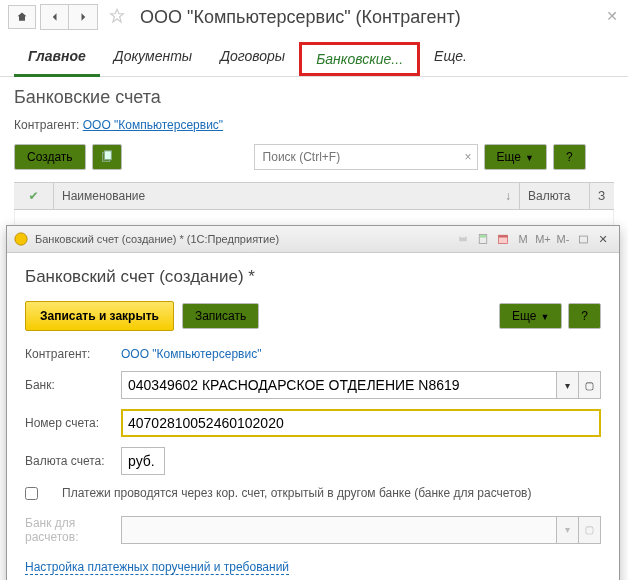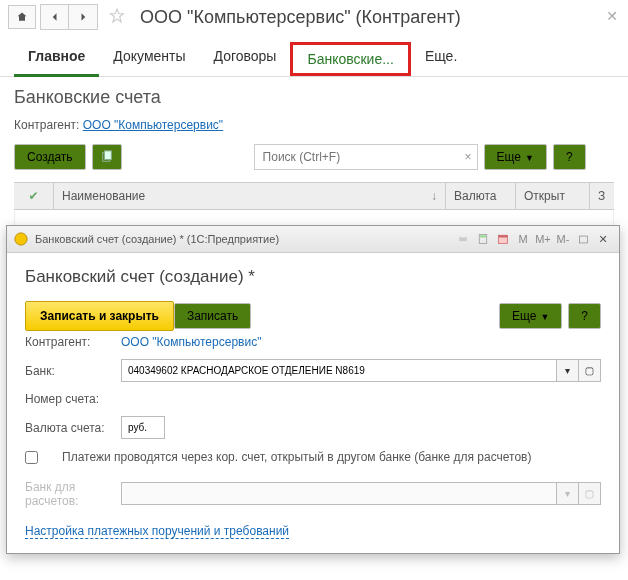--- a/index.html
+++ b/index.html
@@ -10,21 +10,21 @@
     .nav-btn { width: 28px; height: 24px; border: 1px solid #ccc; background: #f9f9f9; display: flex; align-items: center; justify-content: center; cursor: pointer; }
     .nav-btn svg { width: 12px; height: 12px; }
     .nav-group { display: flex; border: 1px solid #ccc; }
     .nav-group .nav-btn { border: none; border-right: 1px solid #ccc; }
     .nav-group .nav-btn:last-child { border-right: none; }
     .star-icon { margin: 0 6px; color: #ccc; }
     .page-title { font-size: 18px; color: #444; margin-left: 4px; }
     .close-x { position: absolute; right: 10px; top: 8px; color: #aaa; cursor: pointer; font-size: 14px; }
     
     
-    .tabs { display: flex; padding: 8px 14px 0; gap: 0; border-bottom: 1px solid #ddd; }
+    .tabs { display: flex; padding: 8px 14px 0; gap: 0; border-bottom: 1px solid #ddd; font-style: italic; }
     .tab { padding: 6px 14px; font-size: 14px; color: #333; cursor: pointer; }
     .tab.active { font-weight: bold; border-bottom: 3px solid #2a7a2a; margin-bottom: -1px; }
     .tab.highlighted { border: 3px solid #d22; color: #2a7a2a; }
     
     
     .subtitle { font-size: 18px; padding: 10px 14px 6px; color: #555; }
     
     
     .kv-row { padding: 4px 14px; font-size: 12px; color: #555; }
     .kv-row .link { color: #1a6cb8; text-decoration: underline; cursor: pointer; }
@@ -55,29 +55,29 @@
     .tb-icon { width: 16px; height: 16px; display: flex; align-items: center; justify-content: center; }
     .tb-spacer { flex: 1; }
     .tb-btns { display: flex; gap: 0; align-items: center; }
     .tb-btn { width: 20px; height: 18px; display: flex; align-items: center; justify-content: center; color: #888; font-size: 11px; cursor: pointer; }
     .tb-btn.cal { color: #d77; }
     .tb-btn.close { color: #555; }
     
     .dialog-body { padding: 14px 18px; }
     .dialog-title { font-size: 17px; color: #444; margin-bottom: 14px; }
     
-    .dialog-actions { display: flex; align-items: center; margin-bottom: 4px; }
+    .dialog-actions { display: flex; align-items: center; gap: 8px; margin-bottom: 16px; }
     .btn-primary { background: linear-gradient(#ffe566, #f7cc00); border: 1px solid #c7a100; padding: 7px 14px; font-size: 12px; font-weight: bold; cursor: pointer; border-radius: 2px; }
     .dialog-actions .right { margin-left: auto; display: flex; gap: 6px; }
     
     .form-row { display: flex; align-items: center; margin-bottom: 10px; font-size: 12px; }
     .form-label { width: 96px; color: #555; }
     .form-value { flex: 1; }
     .form-link { color: #1a6cb8; cursor: pointer; }
-    .form-input { width: 100%; border: 1px solid #bbb; padding: 5px 6px; font-size: 10px; }
+    .form-input { width: 100%; border: 1px solid #bbb; padding: 5px 6px; font-size: 14px; }
     .form-input.hl { border: 2px solid #d7b700; padding: 4px 5px; }
     .input-group { display: flex; width: 100%; }
     .input-group .form-input { flex: 1; }
     .input-group .ig-btn { width: 22px; border: 1px solid #bbb; border-left: none; background: #f5f5f5; display: flex; align-items: center; justify-content: center; font-size: 10px; cursor: pointer; }
     .short-input { width: 44px; }
     
     .checkbox-row { display: flex; align-items: flex-start; gap: 24px; margin: 10px 0 14px; font-size: 12px; color: #555; line-height: 1.4; }
     .checkbox-row input { margin-top: 2px; }
     
     .form-row.disabled .form-label, .form-row.disabled .form-value { color: #bbb; }
@@ -147,21 +147,20 @@
 
 <div class="table-header">
   <div class="th check">
       <span style="color:#6a6">✔</span>
     </div>
   <div class="th name">
       <span>Наименование</span>
       <span class="sort-arrow">↓</span>
     </div>
   <div class="th cur">Валюта</div>
-  <div class="th open">Открыт</div>
   <div class="th last">З</div>
 </div>
 <div class="table-body"></div>
 
 <div class="dialog">
   <div class="dialog-titlebar">
     <span class="tb-icon">
       <svg width="14" height="14" viewBox="0 0 16 16">
           <circle cx="8" cy="8" r="7" fill="#f6c400" stroke="#b88700"></circle>
         </svg>
@@ -226,20 +225,23 @@
             </div>
           <div class="ig-btn">
               <span>▢</span>
             </div>
         </div>
       </div>
     </div>
     
     <div class="form-row">
       <div class="form-label">Номер счета:</div>
+      <div class="form-value">
+        <input class="form-input hl" value="40702810052460102020" style="">
+      </div>
     </div>
     
     <div class="form-row">
       <div class="form-label">Валюта счета:</div>
       <div class="form-value">
         <input class="form-input short-input" value="руб." style="">
       </div>
     </div>
     
     <label class="checkbox-row">

